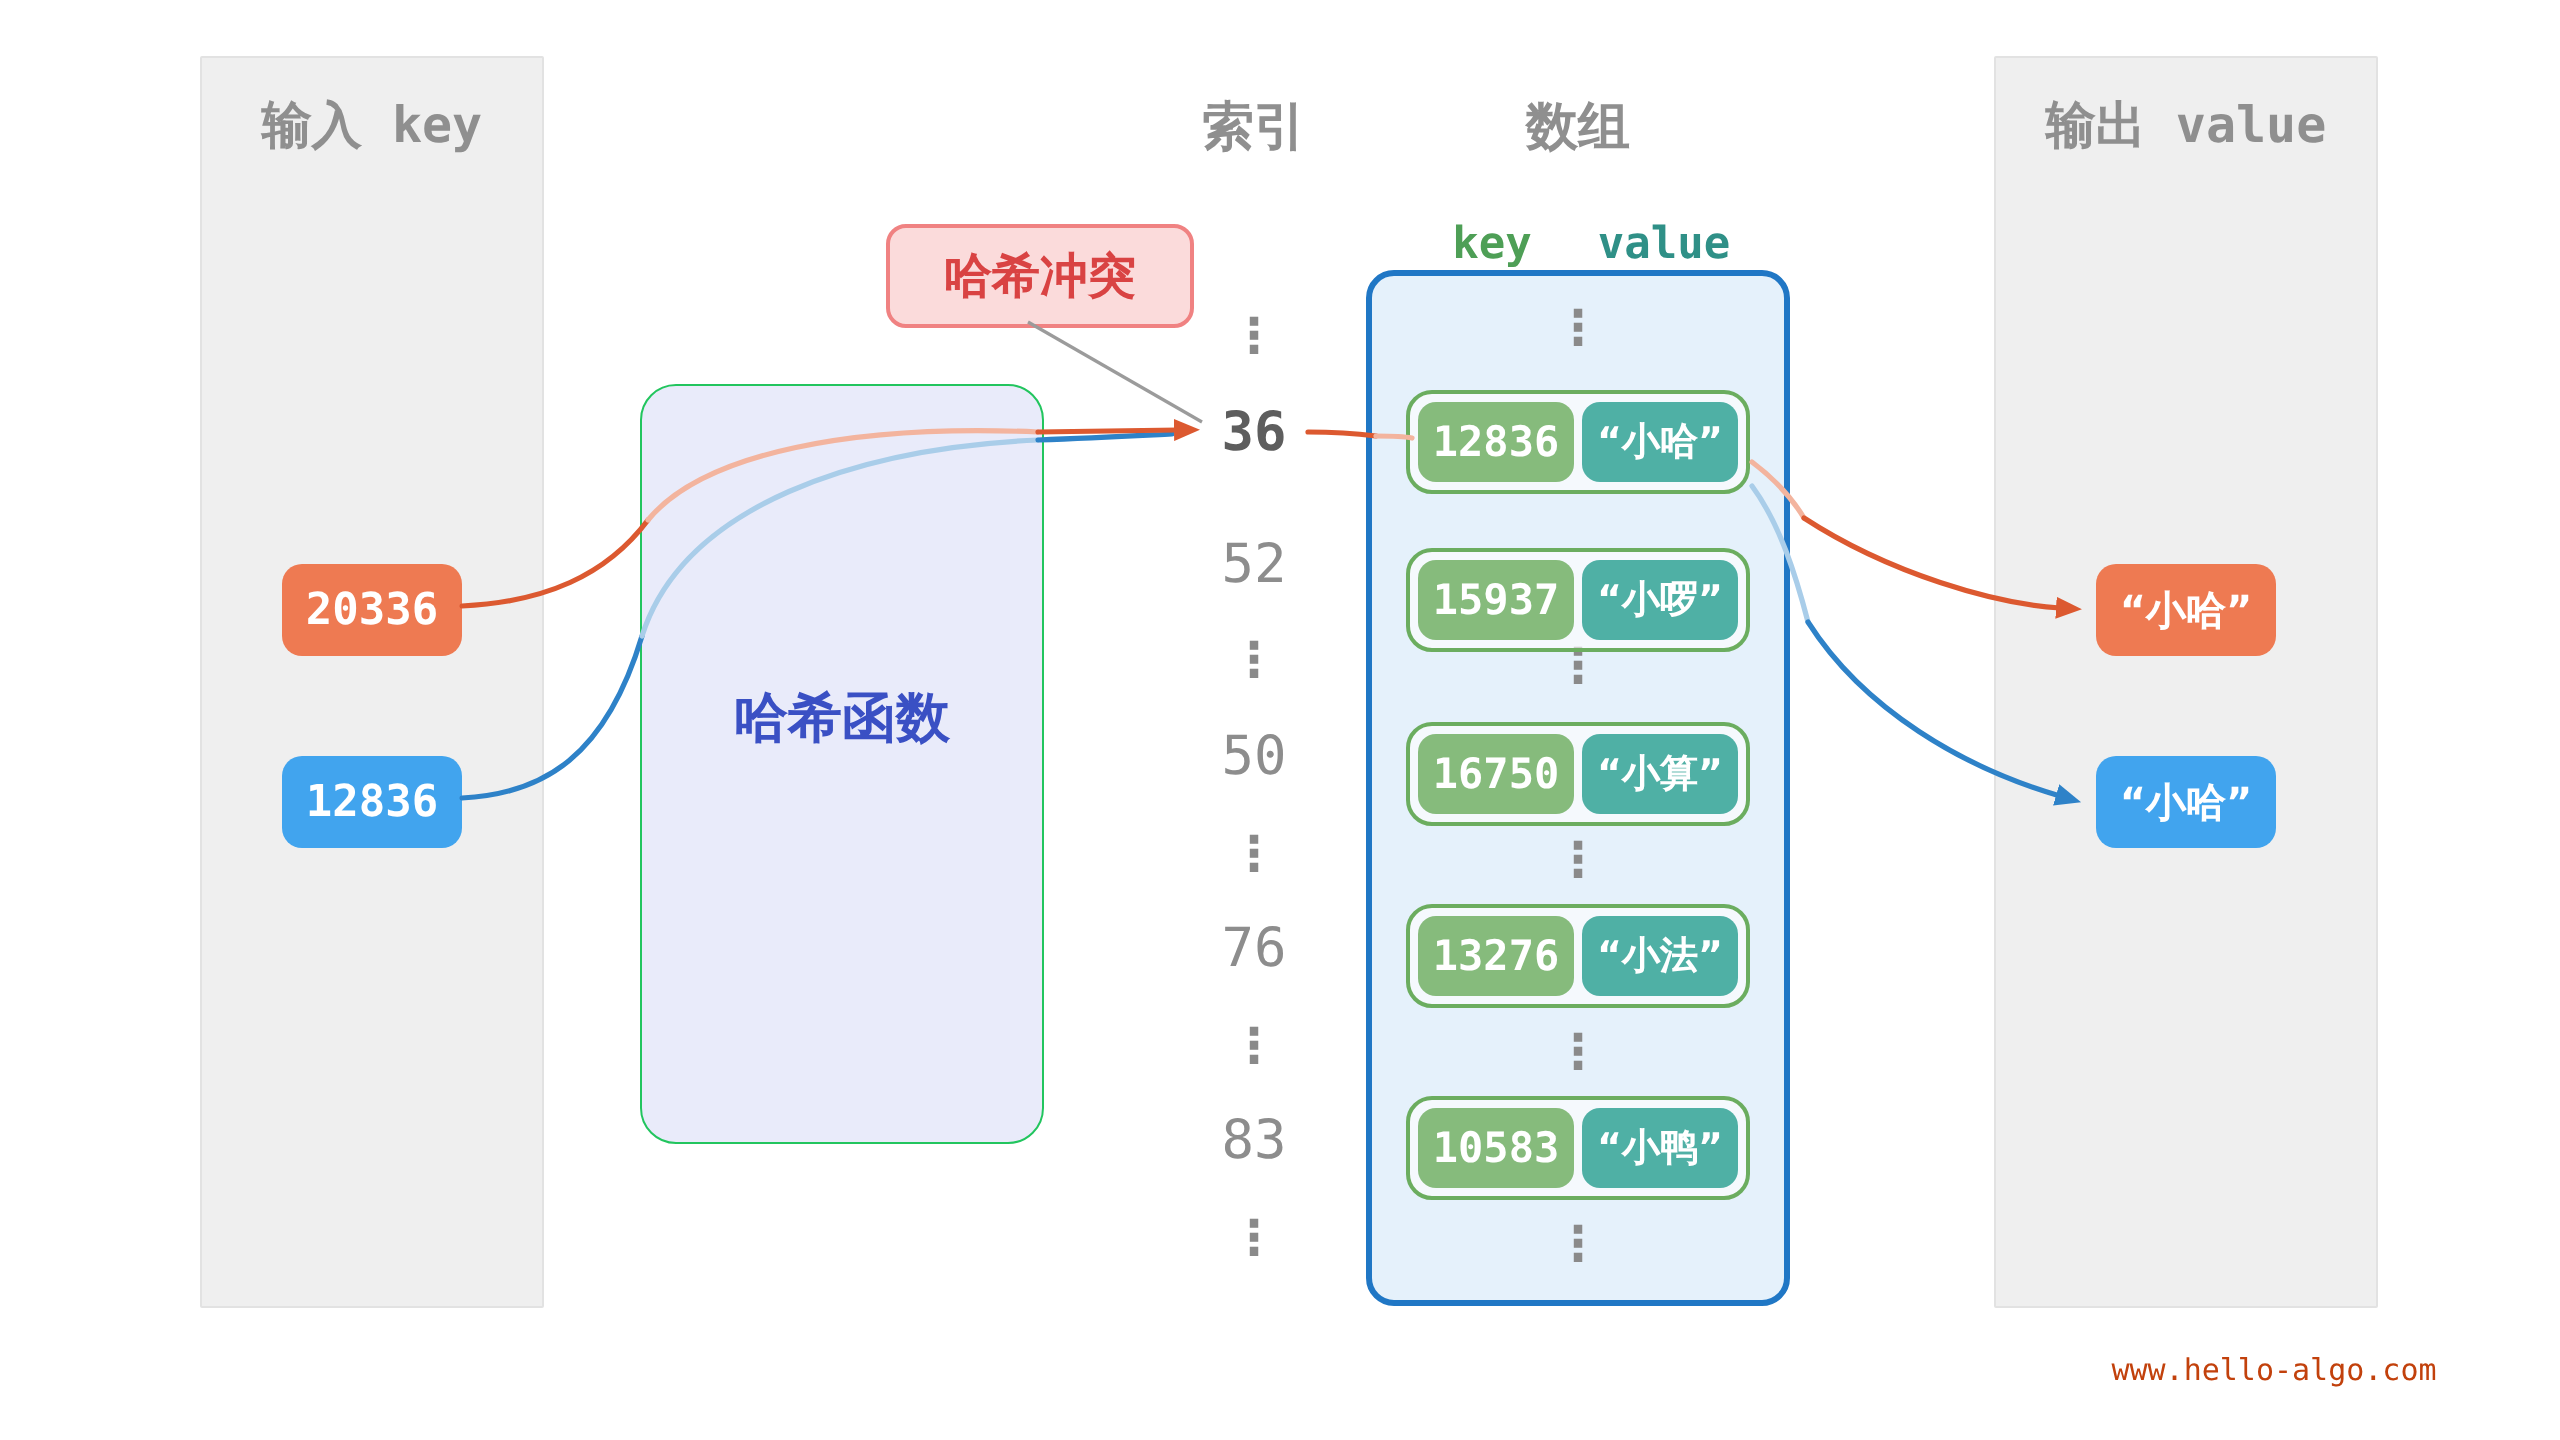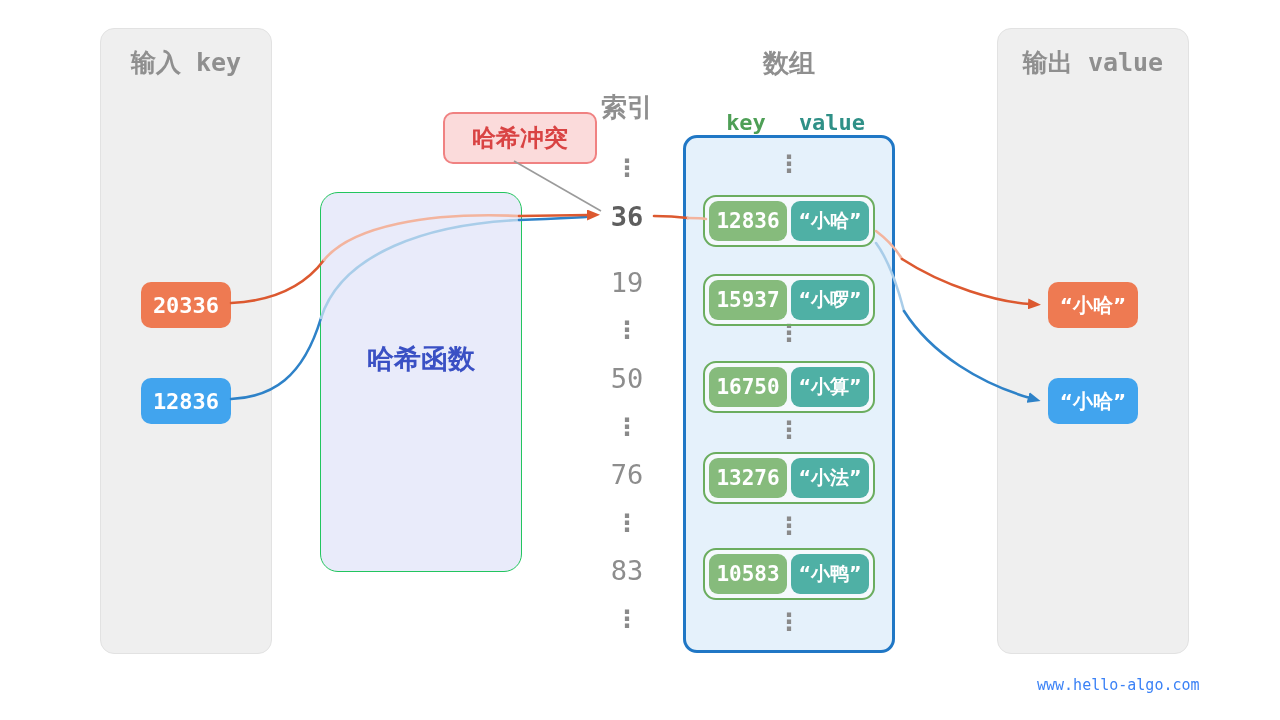--- a/index.html
+++ b/index.html
@@ -1,20 +1,20 @@
 <!DOCTYPE html>
 <html><head>
 <meta charset="utf-8">
 <style>
   html,body{margin:0;padding:0;background:#ffffff;}
   .stage{position:relative;width:1280px;height:720px;overflow:hidden;
          font-family:"DejaVu Sans","Liberation Sans",sans-serif;background:#ffffff;}
 
   
-  .panel{position:absolute;background:#efefef;border:1px solid #e2e2e2;border-radius:14px;z-index:1;}
+  .panel{position:absolute;background:#efefef;border:1px solid #e2e2e2;border-radius:1px;z-index:1;}
   .panel-title{position:absolute;top:17px;left:0;right:0;text-align:center;
                font-size:25px;font-weight:bold;color:#8f8f8f;
                font-family:"DejaVu Sans Mono","DejaVu Sans",monospace;}
 
   
   .kbox{position:absolute;width:90px;height:46px;border-radius:10px;color:#fff;
         display:flex;align-items:center;justify-content:center;
         font-family:"DejaVu Sans Mono","DejaVu Sans",monospace;font-weight:bold;font-size:22px;z-index:2;}
   .kbox.orange{background:#ee7a52;}
   .kbox.blue{background:#41a4ee;}
@@ -58,22 +58,22 @@
              box-sizing:border-box;z-index:1;}
   .arr-dots{position:absolute;left:0;width:100%;height:32px;line-height:32px;text-align:center;}
   .pair-row{position:absolute;left:17px;width:172px;height:52px;box-sizing:border-box;
             background:rgba(255,255,255,0.6);border:2px solid #6bad5f;border-radius:13px;
             display:flex;gap:4px;padding:4px;z-index:2;}
   .cell{border-radius:9px;color:#fff;display:flex;align-items:center;justify-content:center;font-weight:bold;}
   .cell-key{width:78px;background:#86bb7c;font-size:21px;
             font-family:"DejaVu Sans Mono","DejaVu Sans",monospace;}
   .cell-value{flex:1;background:#4fb0a5;font-size:19px;}
 
-  .watermark{position:absolute;left:1037px;top:676px;width:200px;text-align:left;
-             font-size:15px;color:#3b82f6;
+  .watermark{position:absolute;left:1037px;top:676px;width:200px;text-align:center;
+             font-size:15px;color:#c2410c;
              font-family:"DejaVu Sans Mono","DejaVu Sans",monospace;}
 
   .overlay{position:absolute;left:0;top:0;z-index:10;pointer-events:none;}
 </style>
 </head>
 <body>
 
 <div class="stage">
 
   <div class="panel" style="left:100px;top:28px;width:170px;height:624px;">
@@ -81,28 +81,28 @@
     <div class="kbox orange" style="left:40px;top:253px;">20336</div>
     <div class="kbox blue" style="left:40px;top:349px;">12836</div>
   </div>
 
   <div class="hash-box">
     <div class="hash-title">哈希函数</div>
   </div>
 
   <div class="collision">哈希冲突</div>
 
-  <div class="col-title" style="left:577px;margin-top:44px;">索引</div>
+  <div class="col-title" style="left:577px;">索引</div>
   <div class="col-title" style="left:739px;">数组</div>
   <div class="kv-header kv-key">key</div>
   <div class="kv-header kv-value">value</div>
 
   <div class="idx-item vdots" style="top:150px;">⋮</div>
   <div class="idx-item idx-bold" style="top:199px;">36</div>
-  <div class="idx-item" style="top:265px;">19</div>
+  <div class="idx-item" style="top:265px;">52</div>
   <div class="idx-item vdots" style="top:312px;">⋮</div>
   <div class="idx-item" style="top:361px;">50</div>
   <div class="idx-item vdots" style="top:409px;">⋮</div>
   <div class="idx-item" style="top:457px;">76</div>
   <div class="idx-item vdots" style="top:505px;">⋮</div>
   <div class="idx-item" style="top:553px;">83</div>
   <div class="idx-item vdots" style="top:601px;">⋮</div>
 
   <div class="array-box">
     <div class="arr-dots vdots" style="top:10px;">⋮</div>

